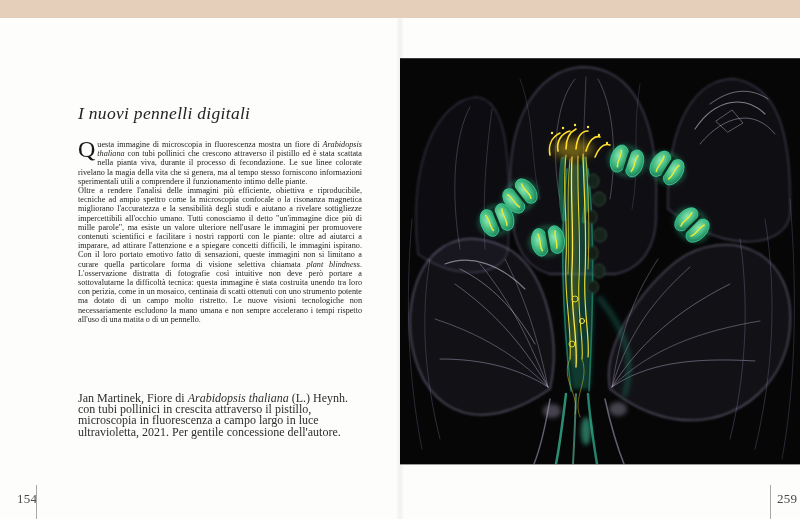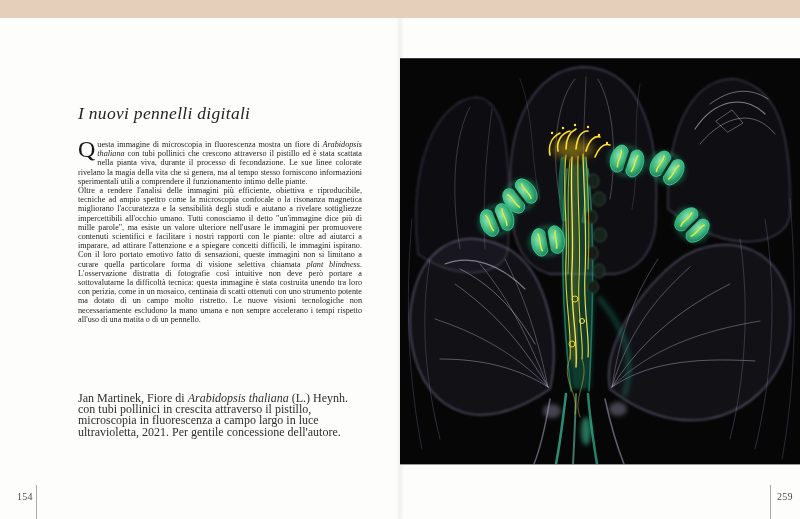--- a/index.html
+++ b/index.html
@@ -9,21 +9,21 @@
          background:linear-gradient(90deg,rgba(0,0,0,0) 0%,rgba(0,0,0,0.05) 50%,rgba(0,0,0,0) 100%);}
   
   .title{position:absolute;left:78px;top:103px;width:300px;font-style:italic;font-size:17.5px;
          color:#232323;letter-spacing:.3px;}
   .bodytext{position:absolute;left:78px;top:140px;width:284px;font-size:8.2px;line-height:9.2px;
             color:#1d1d1d;text-align:justify;}
   .bodytext p{margin:0;}
   .dropcap{float:left;font-size:24px;line-height:18.5px;padding:0 2px 0 0;color:#161616;}
   .caption{position:absolute;left:78px;top:393px;width:274px;font-size:12px;line-height:11.2px;color:#2e2e2e;}
   
-  .folio{position:absolute;font-size:10px;color:#4a4a4a;letter-spacing:.3px;}
+  .folio{position:absolute;font-size:13px;color:#4a4a4a;letter-spacing:.3px;}
   .folio-left{left:17px;top:491px;}
   .folio-right{left:777px;top:491px;}
   .folio-rule{position:absolute;top:485px;width:1px;height:34px;background:#a8a8a8;}
   .folio-rule-left{left:36px;}
   .folio-rule-right{left:770px;}
   
   .photo{position:absolute;left:400px;top:58px;width:400px;height:405px;background:#060607;
          border-top:1px solid #3a3a3a;border-bottom:1px solid #9a9a9a;box-sizing:content-box;}
   .photo svg{display:block;width:400px;height:405px;}
   i{font-style:italic;}

